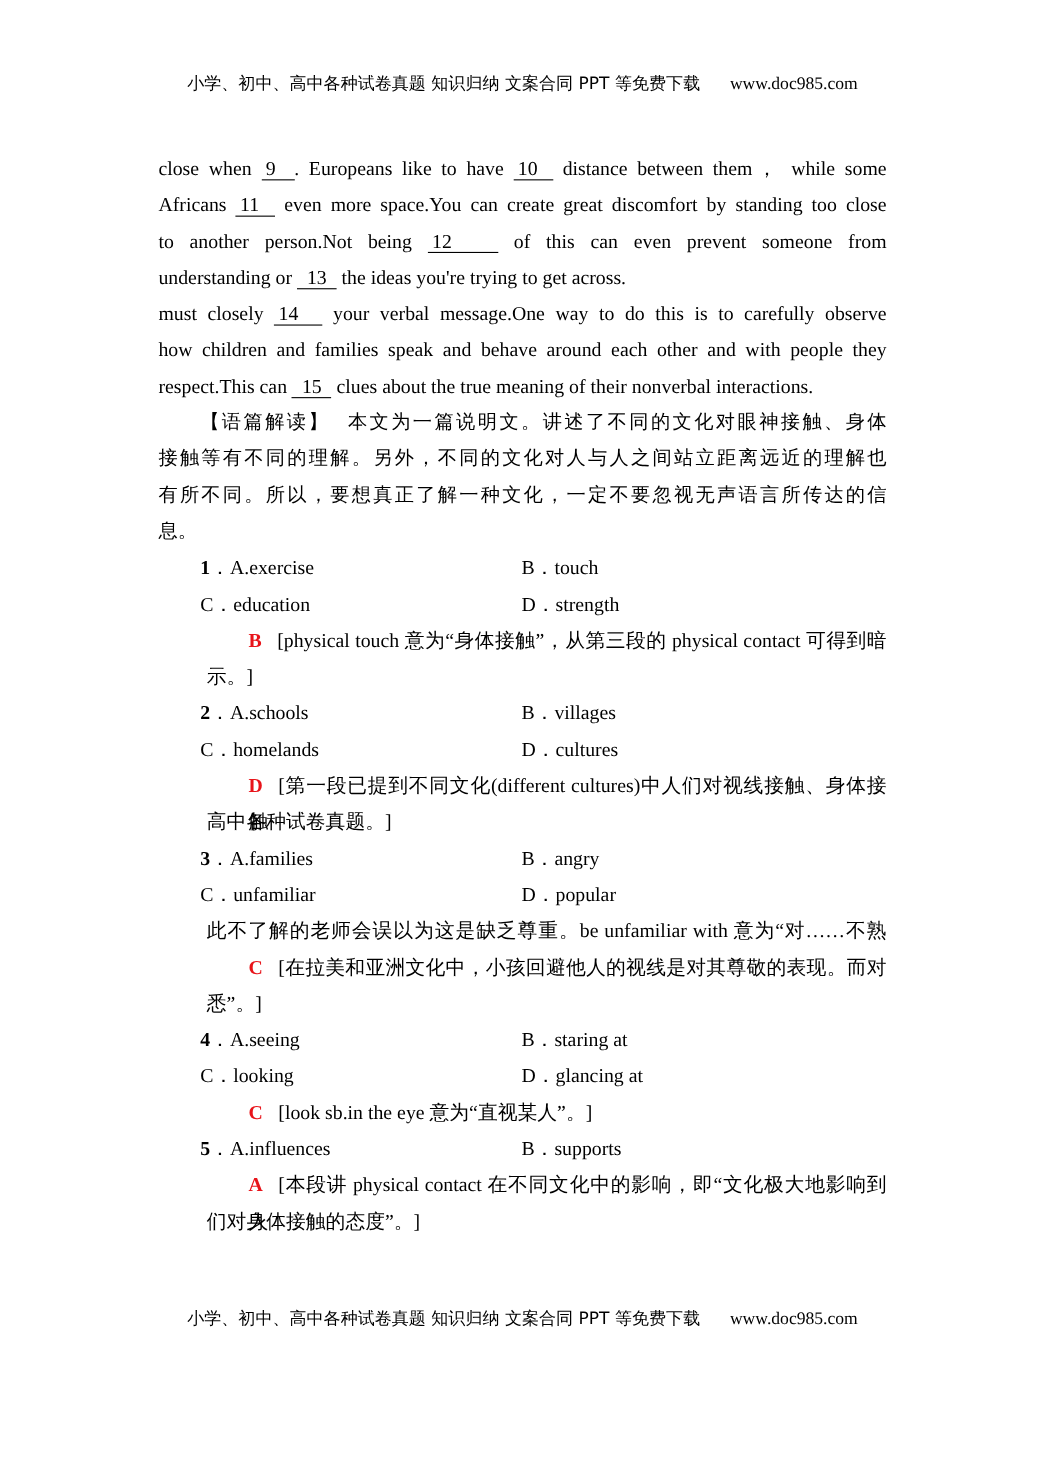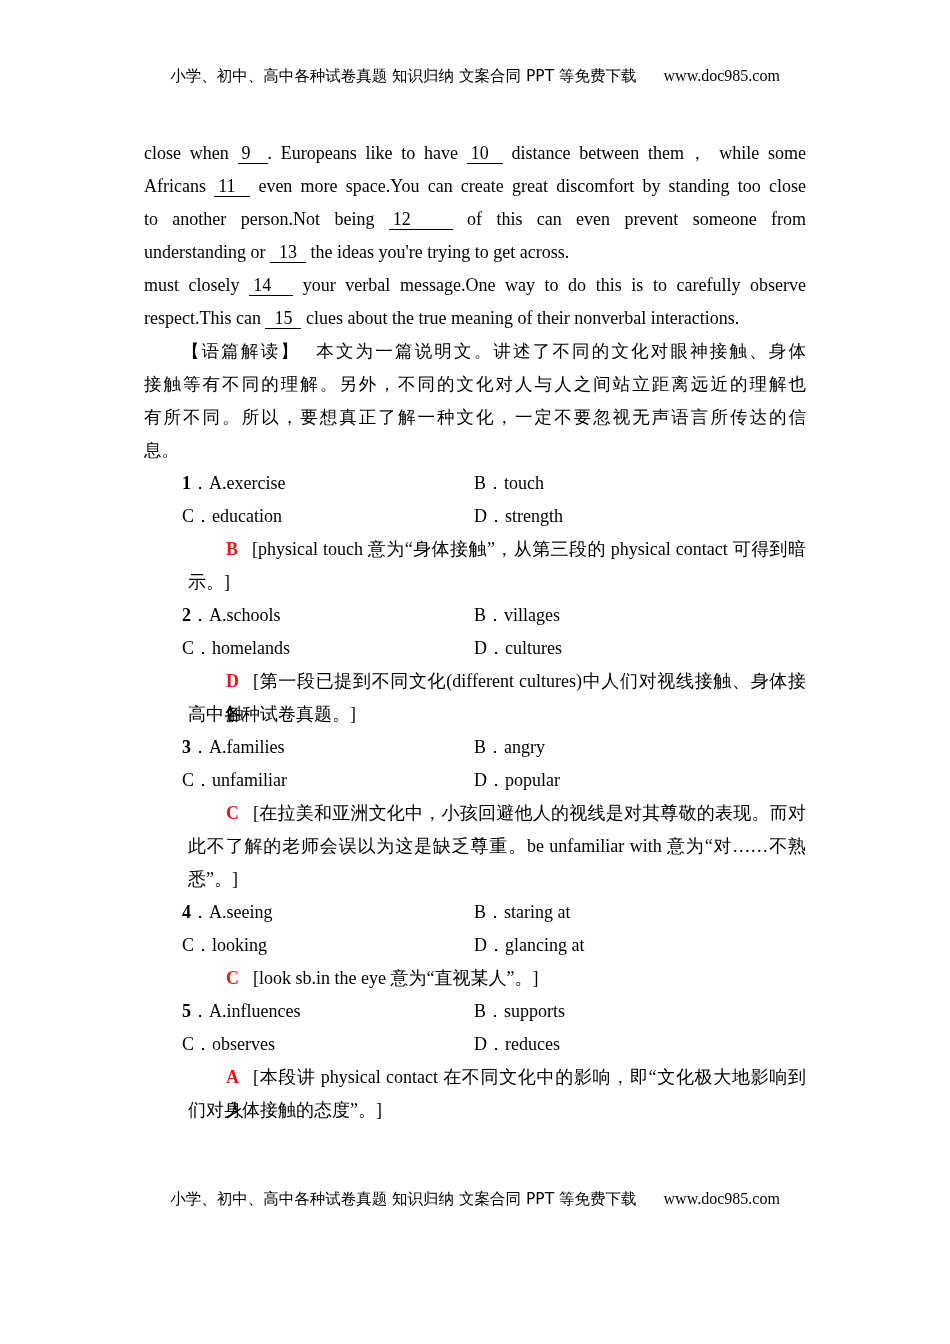--- a/index.html
+++ b/index.html
@@ -103,20 +103,23 @@
     </div>
     <div class="line">
       <span>understanding or </span><span class="blank" style="width:28px">13</span><span> the ideas you're trying to get across.</span>
     </div>
   </div>
 
   <div>
     <div class="line justify">
       <span>must closely </span><span class="blank" style="width:36px">14</span><span> your verbal message.One way to do this is to carefully observe</span>
     </div>
+    <div class="line justify">
+      <span>how children and families speak and behave around each other and with people they</span>
+    </div>
     <div class="line">
       <span>respect.This can </span><span class="blank" style="width:28px">15</span><span> clues about the true meaning of their nonverbal interactions.</span>
     </div>
   </div>
 
   <div>
     <div class="line justify indent cn">
       <span>【语篇解读】</span><span style="display:inline-block;width:14px"></span><span>本文为一篇说明文。讲述了不同的文化对眼神接触、身体</span>
     </div>
     <div class="line justify cn">
@@ -166,26 +169,26 @@
 
   <div>
     <div class="opt-row">
       <span class="opt-left"><span class="qnum">3</span>．<span>A.families</span></span>
       <span class="opt-right">B．angry</span>
     </div>
     <div class="opt-row">
       <span class="opt-left">C．unfamiliar</span>
       <span class="opt-right">D．popular</span>
     </div>
-    <div class="line justify indent expl">
-      <span class="answer-letter">C</span><span>[在拉美和亚洲文化中，小孩回避他人的视线是对其尊敬的表现。而对</span>
-    </div>
     <div class="line justify expl">
       <span>此不了解的老师会误以为这是缺乏尊重。be unfamiliar with 意为“对……不熟</span>
     </div>
+    <div class="line justify indent expl">
+      <span class="answer-letter">C</span><span>[在拉美和亚洲文化中，小孩回避他人的视线是对其尊敬的表现。而对</span>
+    </div>
     <div class="line expl">
       <span>悉”。]</span>
     </div>
   </div>
 
   <div>
     <div class="opt-row">
       <span class="opt-left"><span class="qnum">4</span>．<span>A.seeing</span></span>
       <span class="opt-right">B．staring at</span>
     </div>
@@ -195,24 +198,20 @@
     </div>
     <div class="line indent expl">
       <span class="answer-letter">C</span><span>[look sb.in the eye 意为“直视某人”。]</span>
     </div>
   </div>
 
   <div>
     <div class="opt-row">
       <span class="opt-left"><span class="qnum">5</span>．<span>A.influences</span></span>
       <span class="opt-right">B．supports</span>
-    </div>
-    <div class="opt-row">
-      <span class="opt-left">C．observes</span>
-      <span class="opt-right">D．reduces</span>
     </div>
     <div class="line justify indent expl">
       <span class="answer-letter">A</span><span>[本段讲 physical contact 在不同文化中的影响，即“文化极大地影响到人</span>
     </div>
     <div class="line expl">
       <span>们对身体接触的态度”。]</span>
     </div>
   </div>
 
 </div>

